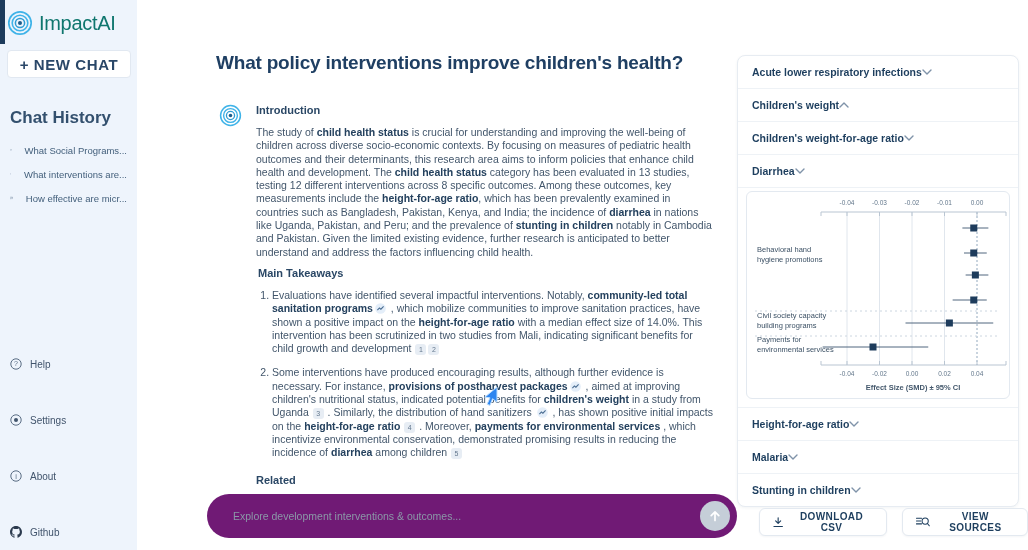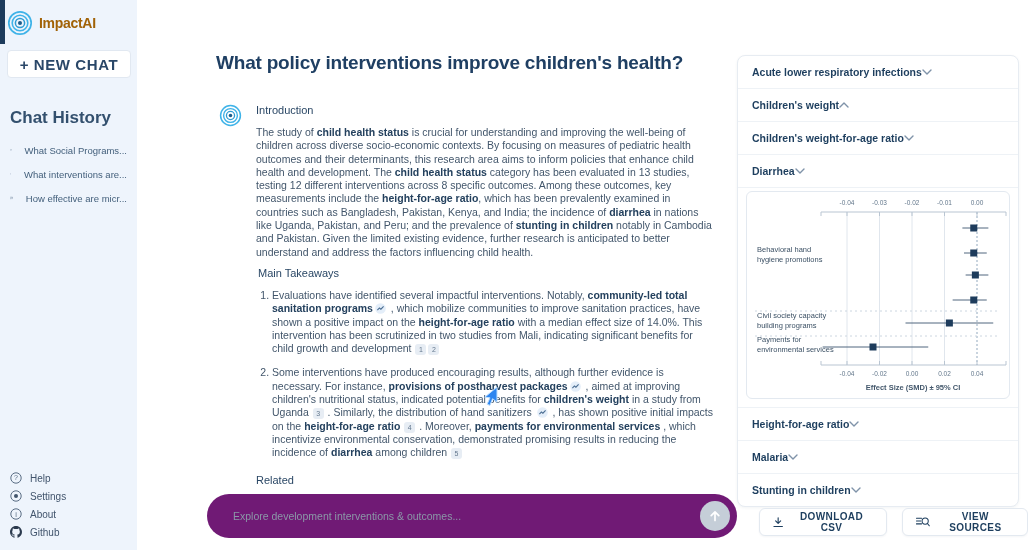--- a/index.html
+++ b/index.html
@@ -4,38 +4,38 @@
 <style>
   html,body{margin:0;padding:0;}
   body{width:1028px;height:550px;overflow:hidden;background:#fff;
        font-family:"Liberation Sans",sans-serif;position:relative;}
   .app{position:absolute;inset:0;}
 
   
   .sidebar{position:absolute;left:0;top:0;width:137px;height:550px;background:#eef4fc;}
   .scroll-thumb{position:absolute;left:0;top:0;width:5px;height:44px;background:#1d3b5c;z-index:9;}
   .brand{display:flex;align-items:center;gap:6px;padding:10px 6px 8px 7px;cursor:pointer;}
-  .brand-name{font-weight:bold;font-size:14px;color:#a16207;letter-spacing:-.3px;}
+  .brand-name{font-weight:normal;font-size:20px;color:#0f766e;letter-spacing:-.3px;}
   .new-chat{display:block;margin:6px 6px 0 7px;width:124px;height:28px;background:#fff;
             border:1px solid #e1e8f1;border-radius:4px;font-family:inherit;
             font-size:15px;font-weight:bold;color:#2a4768;letter-spacing:.6px;cursor:pointer;}
   .history-title{margin:30px 10px 10px;font-size:17px;font-weight:bold;color:#33506e;}
   .history-item{display:flex;align-items:center;gap:13px;padding:6px 10px;font-size:9.5px;
                 color:#44607c;cursor:pointer;white-space:nowrap;}
   .sidebar-footer{position:absolute;left:10px;bottom:12px;display:flex;flex-direction:column;gap:6px;}
-  .foot-item{display:flex;align-items:center;gap:8px;font-size:10px;color:#41546c;cursor:pointer;}
+  .foot-item{display:flex;align-items:center;gap:8px;font-size:10px;color:#41546c;cursor:pointer;margin-top:38px;}
   .foot-icon{width:12px;height:12px;display:inline-flex;align-items:center;justify-content:center;}
 
   
   .question{position:absolute;left:216px;top:52px;width:580px;margin:0;
             font-size:19px;font-weight:bold;color:#1f3f63;letter-spacing:-.2px;}
   .answer{position:absolute;left:219px;top:104px;width:500px;display:flex;gap:13px;}
   .answer-icon{flex:0 0 24px;}
   .answer-col{flex:1;min-width:0;}
-  .section-title{font-size:11px;font-weight:normal;color:#2a4765;margin:0 0 10px;}
+  .section-title{font-size:11px;font-weight:bold;color:#2a4765;margin:0 0 10px;}
   .para{margin:0 0 8px;font-size:10.5px;line-height:13.3px;color:#42566b;width:456px;}
   .para .b, li .b{font-weight:bold;color:#24415e;}
   .tk-title{margin:4px 0 10px 2px;}
   ol.takeaways{margin:0 0 14px;padding-left:16px;}
   ol.takeaways li{font-size:10.5px;line-height:13.3px;color:#42566b;margin-bottom:11px;width:444px;}
   .cite{display:inline-block;min-width:7px;padding:0 2px;height:11px;line-height:11px;
         border-radius:3px;background:#e7edf4;color:#64788e;font-size:7px;text-align:center;
         margin:0 1px;cursor:pointer;}
   .inline-chart{display:inline-block;vertical-align:-2px;margin:0 2px;cursor:pointer;}
   .related-title{margin-top:9px;}

